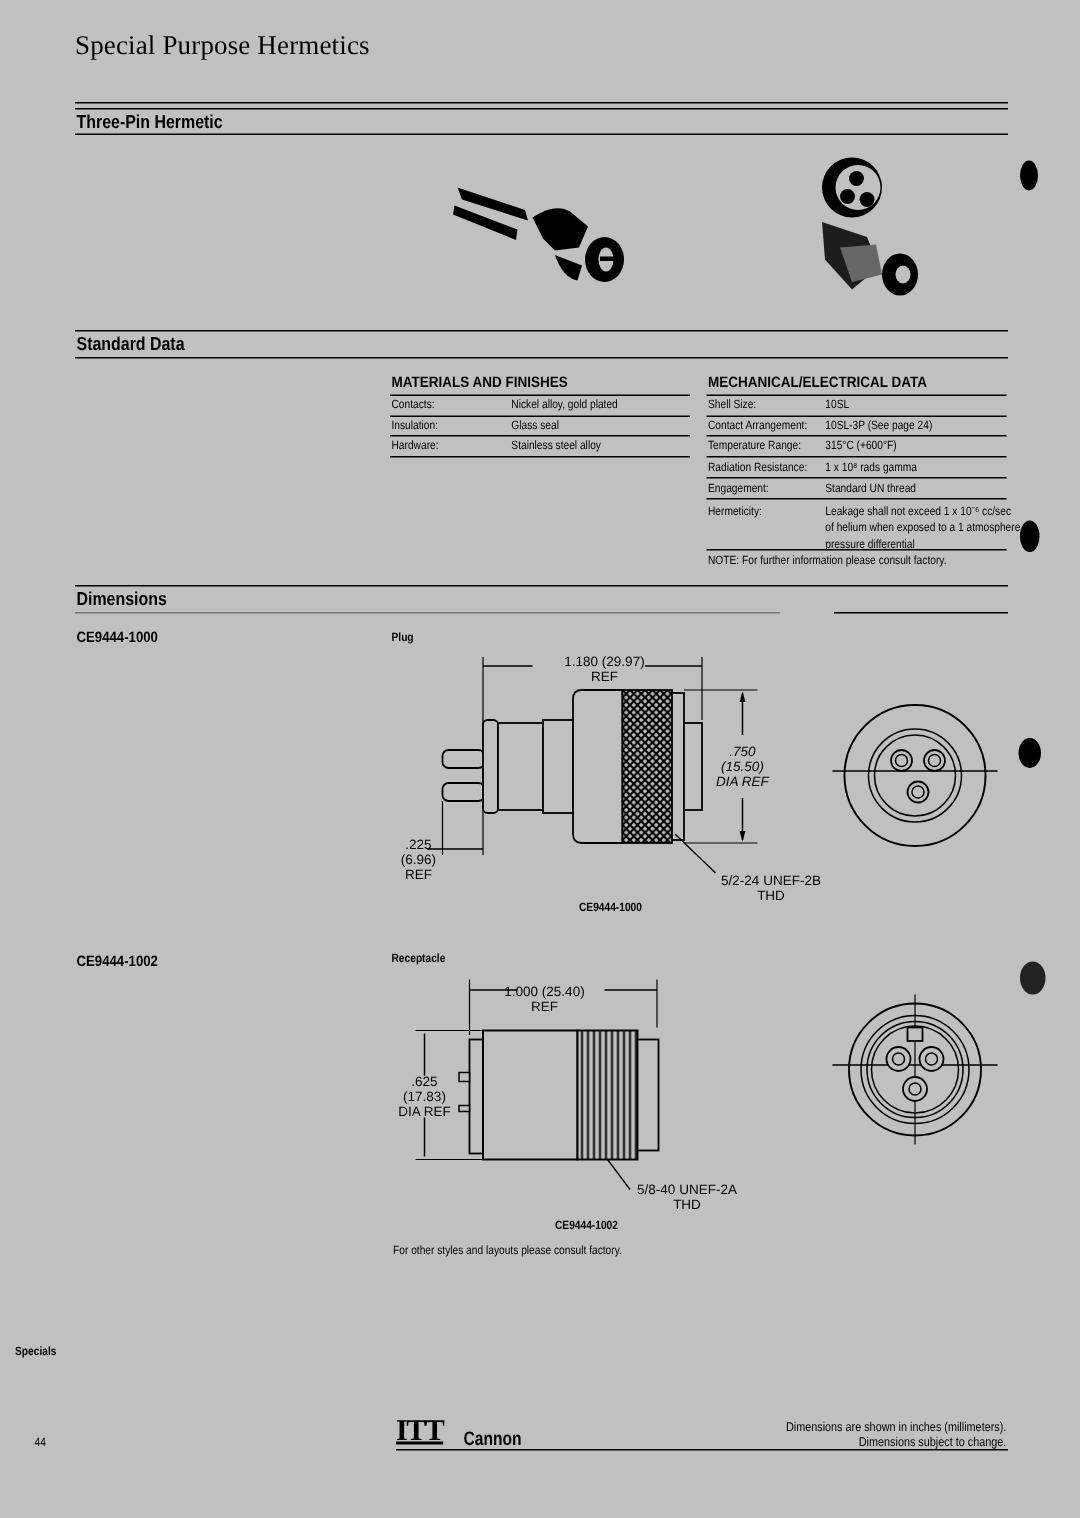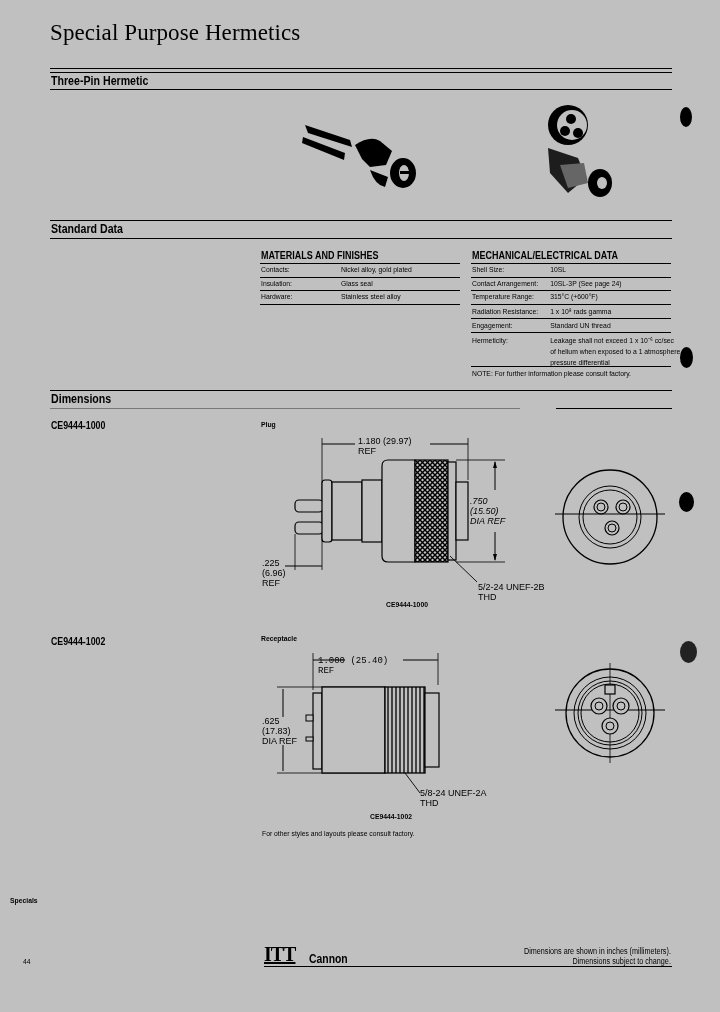--- a/index.html
+++ b/index.html
@@ -3,38 +3,38 @@
 <meta charset="utf-8">
 <style>
   html, body { margin: 0; padding: 0; }
   body {
     width: 720px; height: 1012px; background: #c0c0c0; position: relative; overflow: hidden;
     font-family: "Liberation Sans", sans-serif; color: #000;
   }
   .abs { position: absolute; }
   .title {
     left: 50px; top: 20px; font-family: "Liberation Serif", "DejaVu Serif", serif;
-    font-size: 23px; letter-spacing: 0.1px;
+    font-size: 18px; letter-spacing: 0.1px;
   }
   .rule { position: absolute; background: #000; height: 1px; }
   .section-head {
     position: absolute; left: 51px; font-family: "Liberation Sans Narrow", "Liberation Sans", sans-serif;
     font-size: 12.5px; font-weight: bold; transform: scaleX(0.85); transform-origin: left;
   }
   .tbl-title {
     position: absolute; font-size: 10px; font-weight: bold; transform: scaleX(0.9); transform-origin: left;
   }
   .tbl-row { position: absolute; font-size: 8px; transform: scaleX(0.85); transform-origin: left; white-space: nowrap; }
   .tbl-row .k { position: absolute; left: 0; }
   .tbl-row .v { position: absolute; }
   .part {
     position: absolute; left: 51px; font-size: 10px; font-weight: bold; transform: scaleX(0.88); transform-origin: left;
   }
   .small { position: absolute; font-size: 8px; transform: scaleX(0.85); transform-origin: left; white-space: nowrap; }
-  .dim { position: absolute; font-size: 9px; line-height: 10px; }
+  .dim { position: absolute; font-size: 9px; text-align: center; line-height: 10px; }
   .foot-note { position: absolute; font-size: 8.5px; text-align: right; transform: scaleX(0.85); transform-origin: right; line-height: 10px; }
   svg { position: absolute; overflow: visible; }
   .blob { position: absolute; background: #000; border-radius: 50%; }
 </style>
 </head>
 <body>
 
 <div class="abs title">Special Purpose Hermetics</div>
 <div class="rule" style="left:50px; top:68px; width:622px;"></div>
 
@@ -224,31 +224,31 @@
   <line x1="28" y1="44" x2="28" y2="72" stroke="#000" stroke-width="1"></line>
   <line x1="28" y1="100" x2="28" y2="126" stroke="#000" stroke-width="1"></line>
   <rect x="58" y="48" width="9" height="76" fill="#c0c0c0" stroke="#000" stroke-width="1.2"></rect>
   <rect x="51" y="70" width="7" height="6" fill="#c0c0c0" stroke="#000" stroke-width="1"></rect>
   <rect x="51" y="92" width="7" height="4" fill="#c0c0c0" stroke="#000" stroke-width="1"></rect>
   <rect x="67" y="42" width="63" height="86" fill="#c0c0c0" stroke="#000" stroke-width="1.3"></rect>
   <rect x="130" y="42" width="40" height="86" fill="url(#thread)" stroke="#000" stroke-width="1.3"></rect>
   <rect x="170" y="48" width="14" height="74" fill="#c0c0c0" stroke="#000" stroke-width="1.2"></rect>
   <line x1="150" y1="128" x2="165" y2="148" stroke="#000" stroke-width="0.9"></line>
 </svg>
-<div class="dim" style="left:318px; top:656px; width:90px;font-family:Liberation Mono, monospace;">
+<div class="dim" style="left:318px; top:656px; width:90px;">
   <div>1.000 (25.40)</div>
   <div>REF</div>
 </div>
 <div class="dim" style="left:262px; top:716px; width:42px;">
   <div>.625</div>
   <div>(17.83)</div>
   <div>DIA REF</div>
 </div>
 <div class="dim" style="left:420px; top:788px; width:76px;">
-  <div>5/8-24 UNEF-2A</div>
+  <div>5/8-40 UNEF-2A</div>
   <div>THD</div>
 </div>
 <div class="small" style="left:370px; top:812px; font-weight:bold;">CE9444-1002</div>
 
 <svg style="left:555px; top:668px;" width="110" height="110" viewBox="0 0 110 110">
   <circle cx="55" cy="45" r="44" fill="none" stroke="#000" stroke-width="1.3"></circle>
   <circle cx="55" cy="45" r="36" fill="none" stroke="#000" stroke-width="1"></circle>
   <circle cx="55" cy="45" r="32" fill="none" stroke="#000" stroke-width="1"></circle>
   <circle cx="55" cy="45" r="29" fill="none" stroke="#000" stroke-width="1"></circle>
   <line x1="0" y1="42" x2="110" y2="42" stroke="#000" stroke-width="1"></line>

